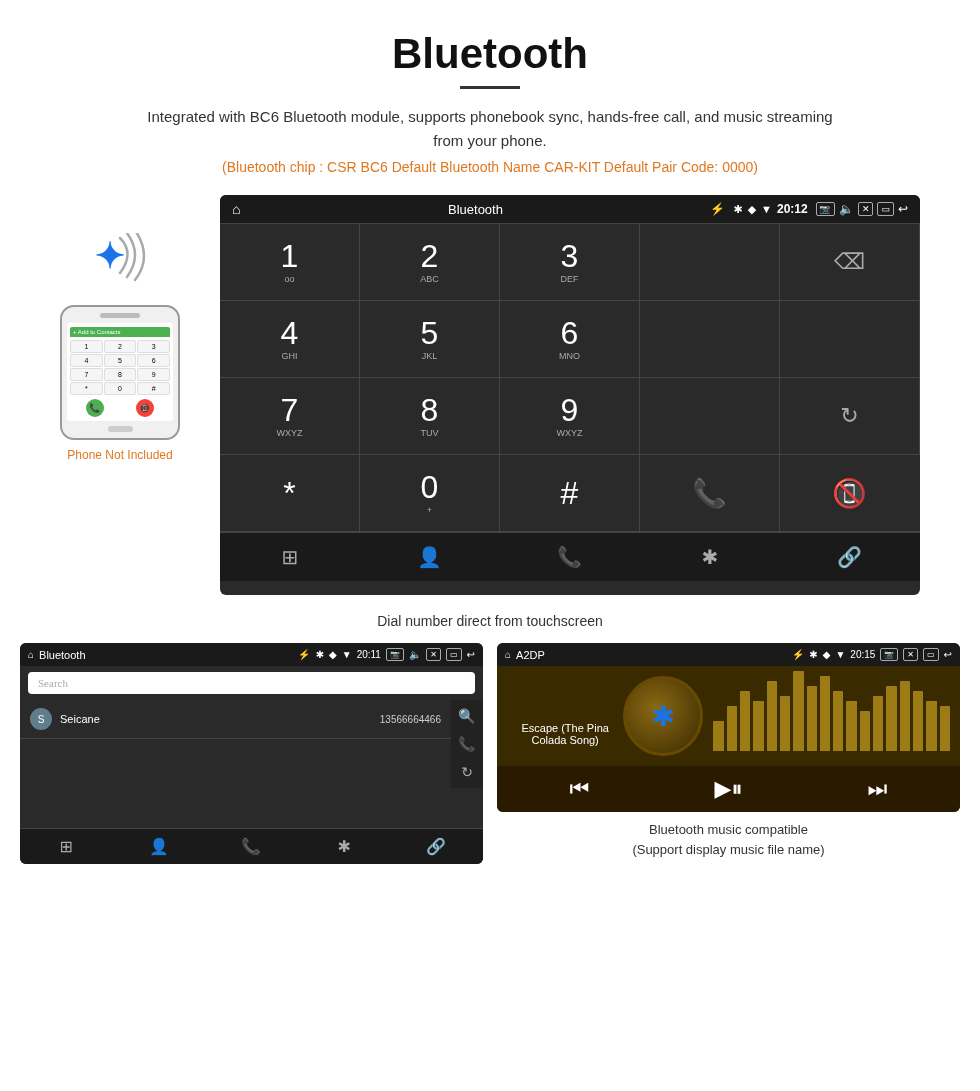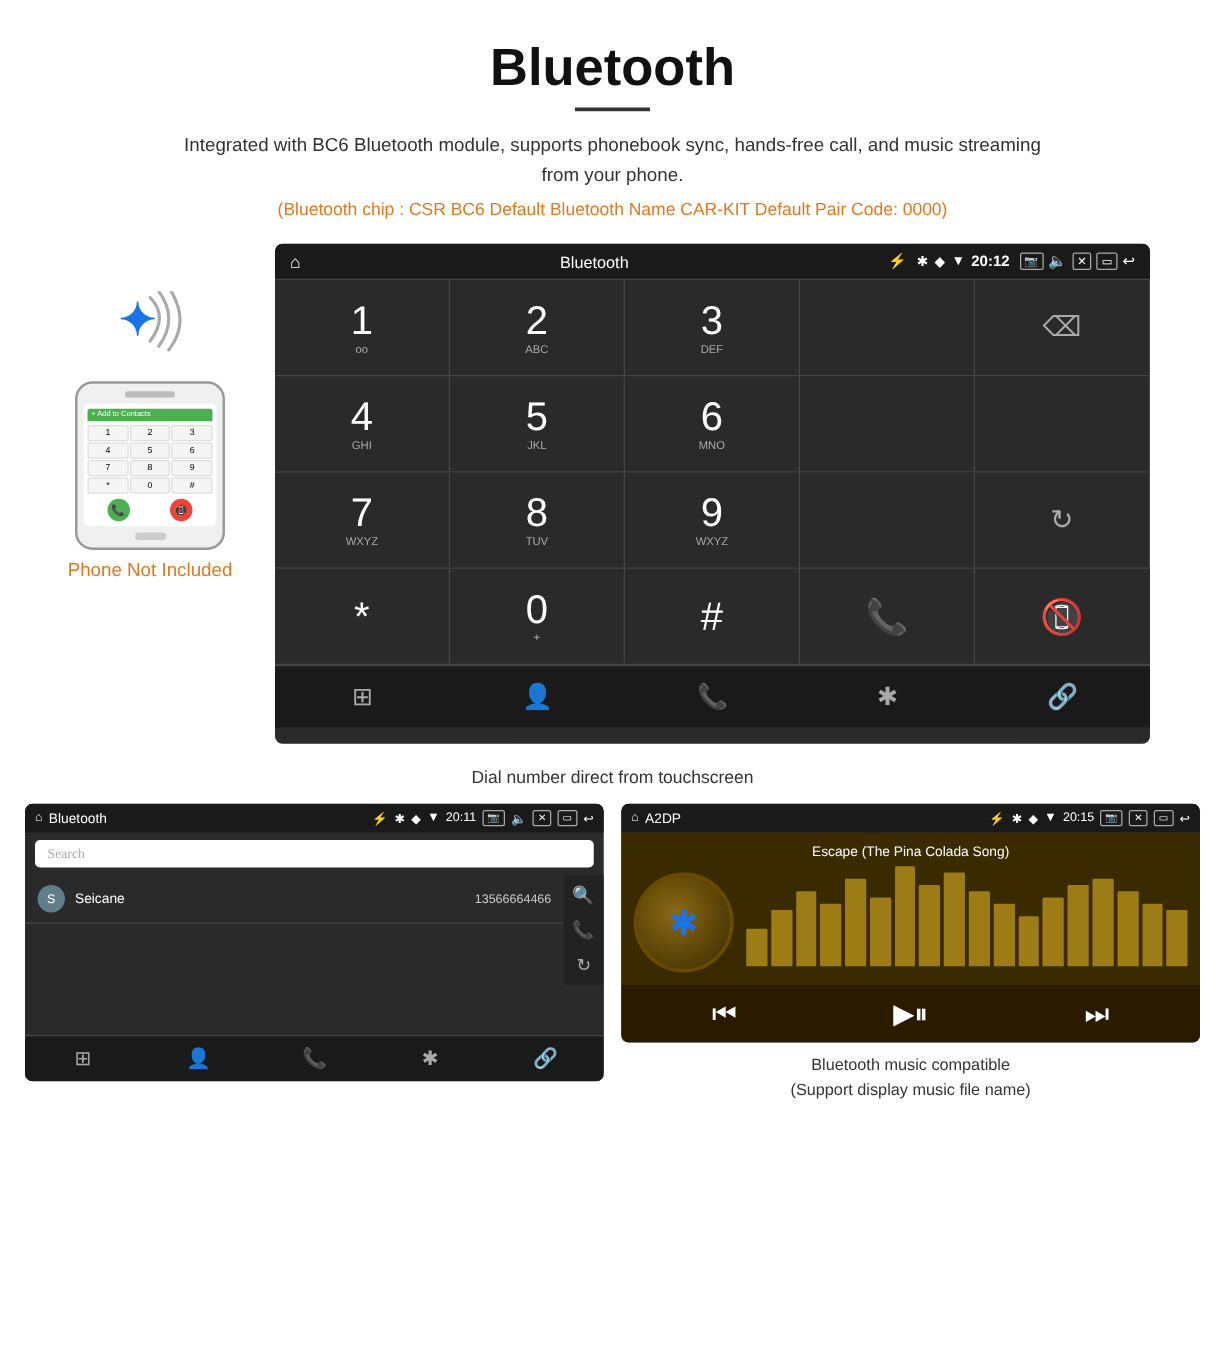--- a/index.html
+++ b/index.html
@@ -157,21 +157,21 @@
     }
     .phone-home-btn {
       width: 25px;
       height: 6px;
       background: #ccc;
       border-radius: 3px;
       margin: 5px auto 0;
     }
     .phone-not-included {
       color: #e07820;
-      font-size: 15px;
+      font-size: 12px;
       margin-top: 8px;
       text-align: center;
     }
 
     
     .android-screen {
       flex: 1;
       background: #2a2a2a;
       border-radius: 6px;
       overflow: hidden;
@@ -409,22 +409,22 @@
     }
     .music-app-name {
       flex: 1;
       text-align: left;
       font-size: 11px;
     }
     .music-main {
       background: #3a2a00;
       padding: 10px;
       display: flex;
-      flex-direction: column;
-      align-items: center;
+      flex-direction: row;
+      align-items: flex-end;
     }
     .music-song-title {
       color: #fff;
       font-size: 11px;
       margin-bottom: 10px;
       text-align: center;
     }
     .music-content {
       display: flex;
       gap: 10px;

